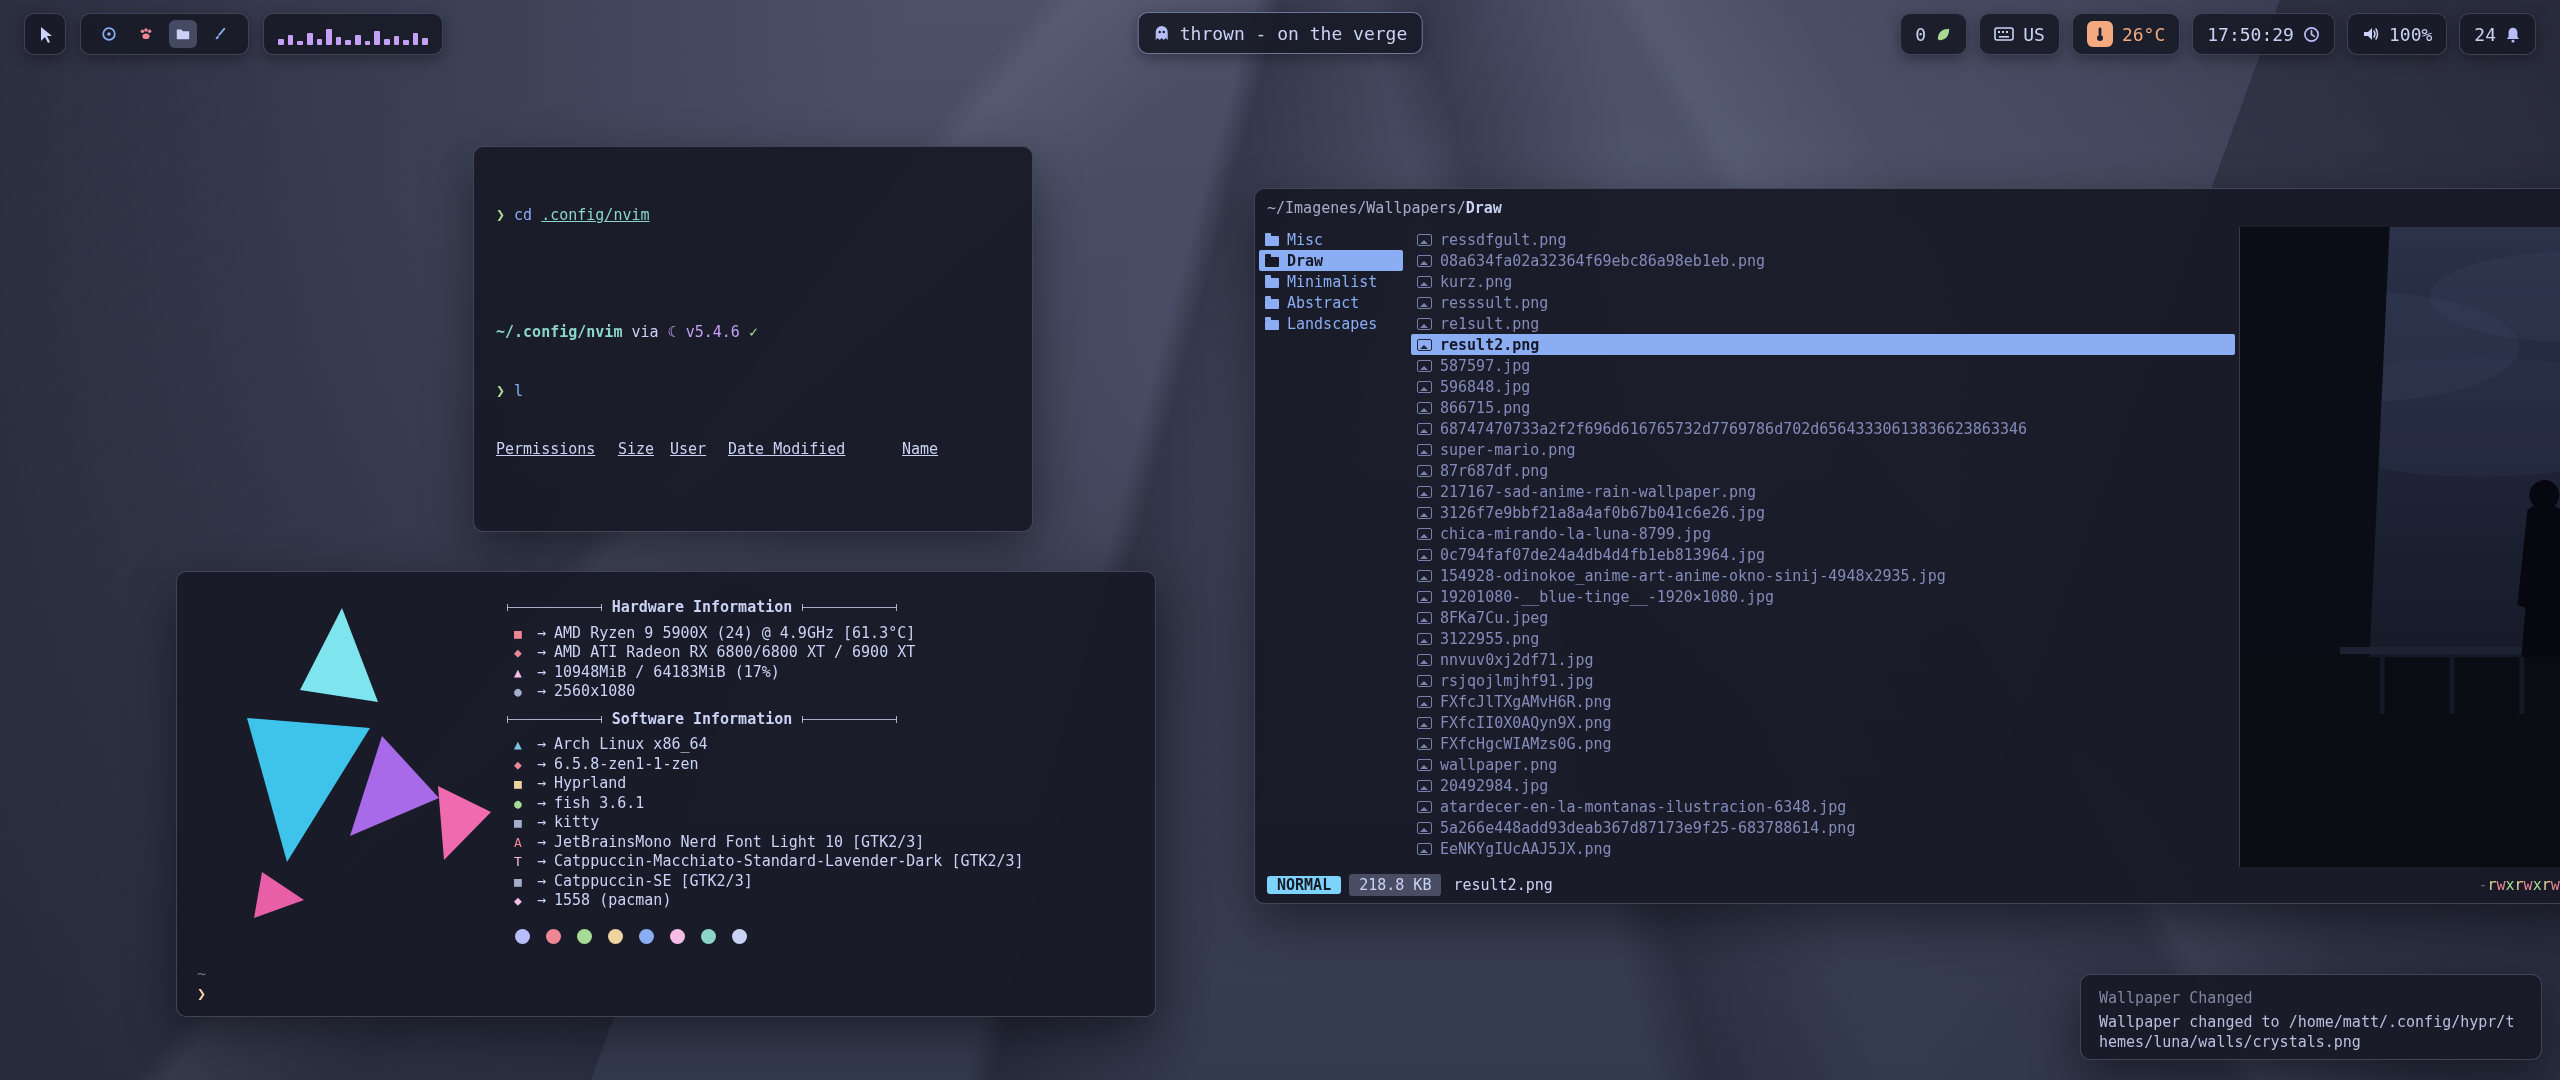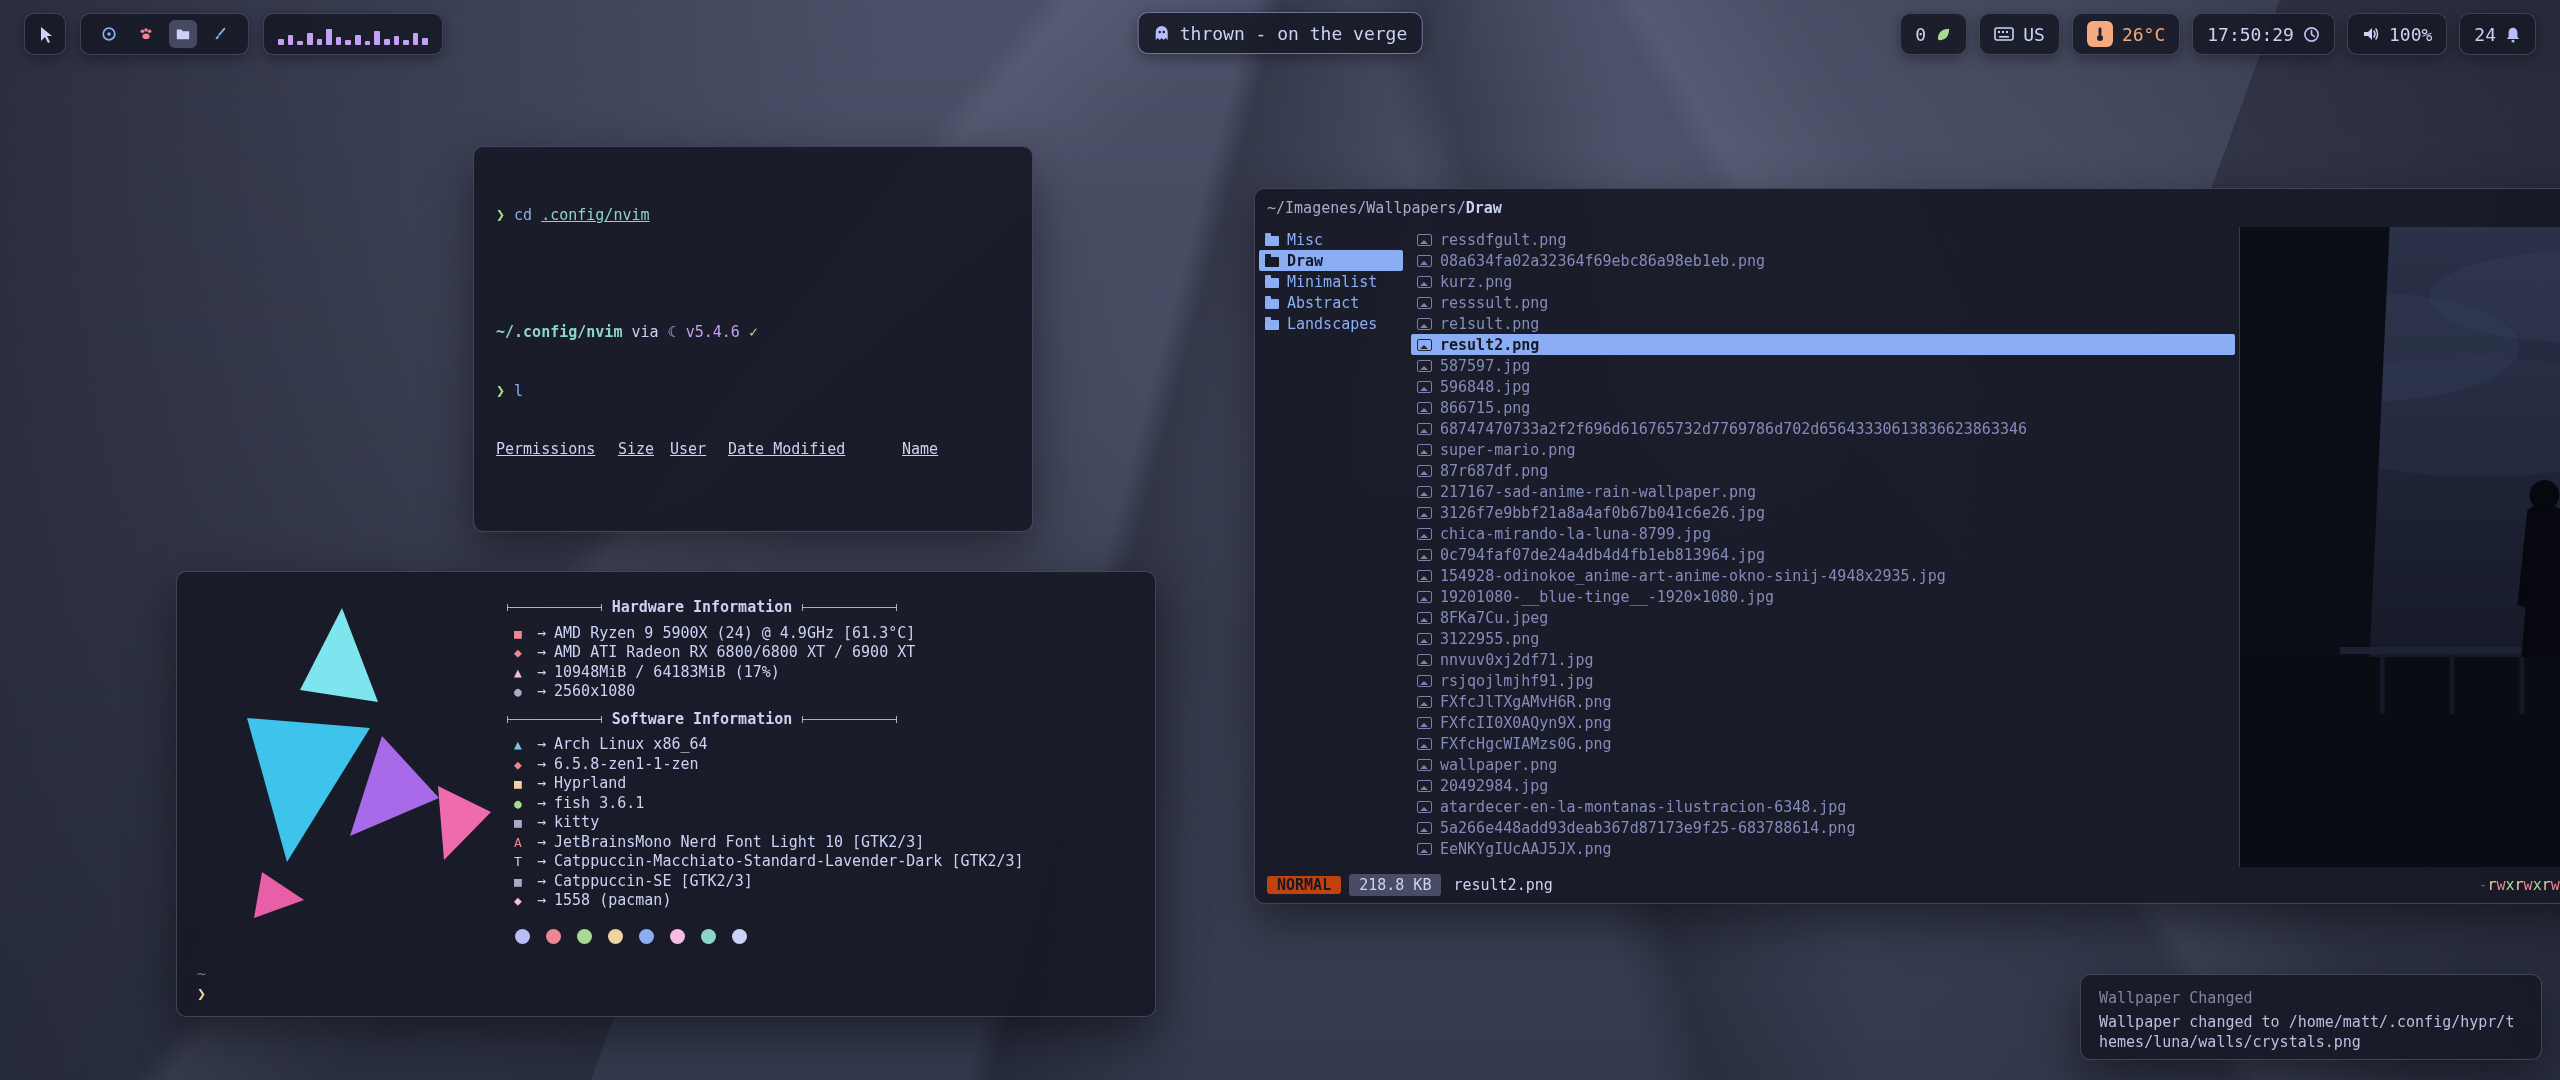--- a/index.html
+++ b/index.html
@@ -84,21 +84,21 @@
   .fm-file.sel{background:#8aadf4;color:#181926;font-weight:bold;}
   .fm-file-name{overflow:hidden;text-overflow:clip;}
   .ficon{flex:none;display:inline-block;position:relative;}
   .ficon.folder{width:14px;height:10px;background:currentColor;border-radius:1px;margin-top:3px;}
   .ficon.folder::before{content:"";position:absolute;top:-3px;left:0;width:6px;height:3px;background:currentColor;border-radius:1px 1px 0 0;}
   .ficon.img{width:15px;height:12px;border:1.5px solid currentColor;border-radius:2px;opacity:.9;}
   .ficon.img::after{content:"";position:absolute;left:2px;bottom:1px;border-left:4px solid transparent;border-right:4px solid transparent;border-bottom:4px solid currentColor;}
   .fm-preview{width:470px;border-left:1px solid #363a4f;overflow:hidden;border-radius:0 9px 9px 0;}
   .fm-preview svg{display:block;width:100%;height:100%;}
   .fm-status{height:36px;display:flex;align-items:center;gap:8px;padding:0 12px;}
-  .badge{background:#c2410c;color:#181926;font-weight:bold;padding:0 10px;border-radius:3px;}
+  .badge{background:#7dd3fc;color:#181926;font-weight:bold;padding:0 10px;border-radius:3px;}
   .chip{background:#494d64;color:#cad3f5;padding:2px 10px;border-radius:3px;}
   .fname{color:#cad3f5;margin-left:4px;}
   .spacer{flex:1}
 
   
   .notif{left:2080px;top:974px;width:462px;height:86px;padding:13px 18px;font-size:15px;line-height:20px;}
   .notif-title{color:#8087a2;margin-bottom:4px;}
   .notif-body{color:#b8c0e0;word-break:break-all;}
 </style>
 </head>

